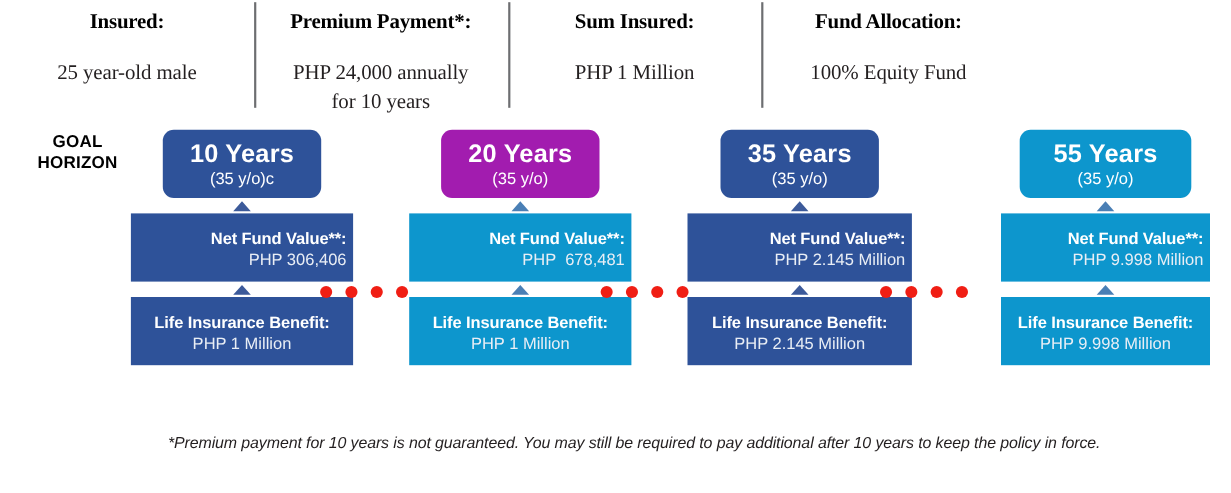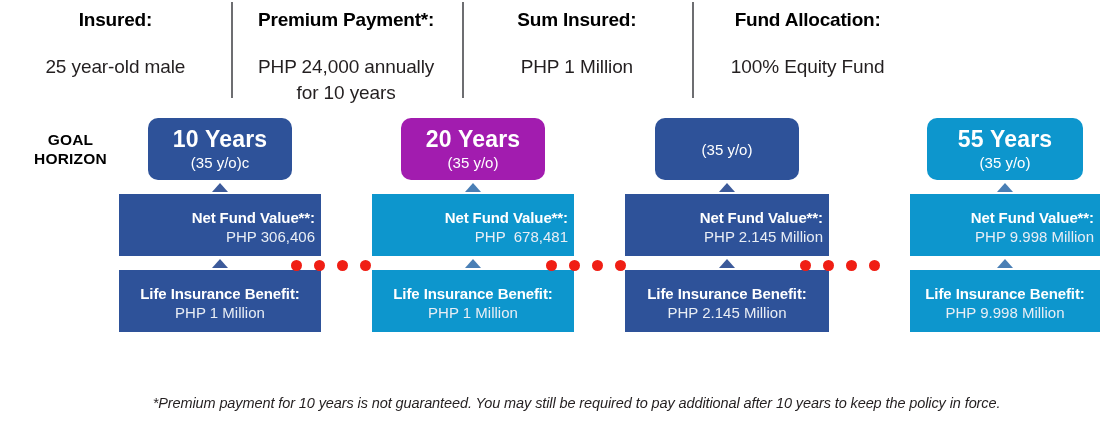--- a/index.html
+++ b/index.html
@@ -17,20 +17,21 @@
   }
 
   
   .header {
     position: absolute;
     left: 0;
     top: 0;
     width: 923px;
     height: 104px;
     display: flex;
+    font-family: Liberation Serif, serif;
   }
   .hdr-col {
     flex: 1 1 0;
     position: relative;
     display: flex;
     flex-direction: column;
     align-items: center;
     justify-content: flex-start;
     padding-top: 8px;
   }
@@ -57,21 +58,21 @@
     color: #231f20;
     line-height: 26px;
     text-align: center;
     letter-spacing: -0.1px;
   }
 
   
   .goal-label {
     position: absolute;
     left: 18px;
-    top: 130px;
+    top: 120px;
     width: 105px;
     text-align: center;
     font-size: 15.5px;
     font-weight: bold;
     line-height: 19px;
     letter-spacing: 0.2px;
     color: #000000;
   }
 
   
@@ -249,20 +250,21 @@
     </div>
     <div class="tri" style="border-bottom-color: rgb(74, 127, 181);"></div>
     <div class="vbox vbox-lib" style="background: rgb(13, 150, 205);">
       <div class="vbox-title">Life Insurance Benefit:</div>
       <div class="vbox-value">PHP 1 Million</div>
     </div>
   </div>
 
   <div class="col col-2">
     <div class="year-pill" style="background: rgb(46, 82, 153);">
+      <div class="year-main">35 Years</div>
       <div class="year-sub">(35 y/o)</div>
     </div>
     <div class="tri" style="border-bottom-color: rgb(60, 90, 154);"></div>
     <div class="vbox vbox-nfv" style="background: rgb(46, 82, 153);">
       <div class="vbox-title">Net Fund Value**:</div>
       <div class="vbox-value">PHP 2.145 Million</div>
     </div>
     <div class="tri" style="border-bottom-color: rgb(60, 90, 154);"></div>
     <div class="vbox vbox-lib" style="background: rgb(46, 82, 153);">
       <div class="vbox-title">Life Insurance Benefit:</div>

